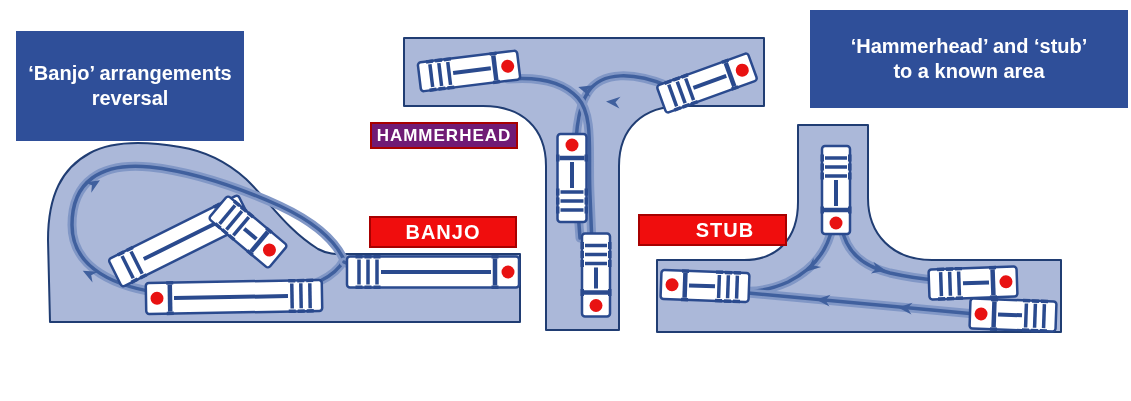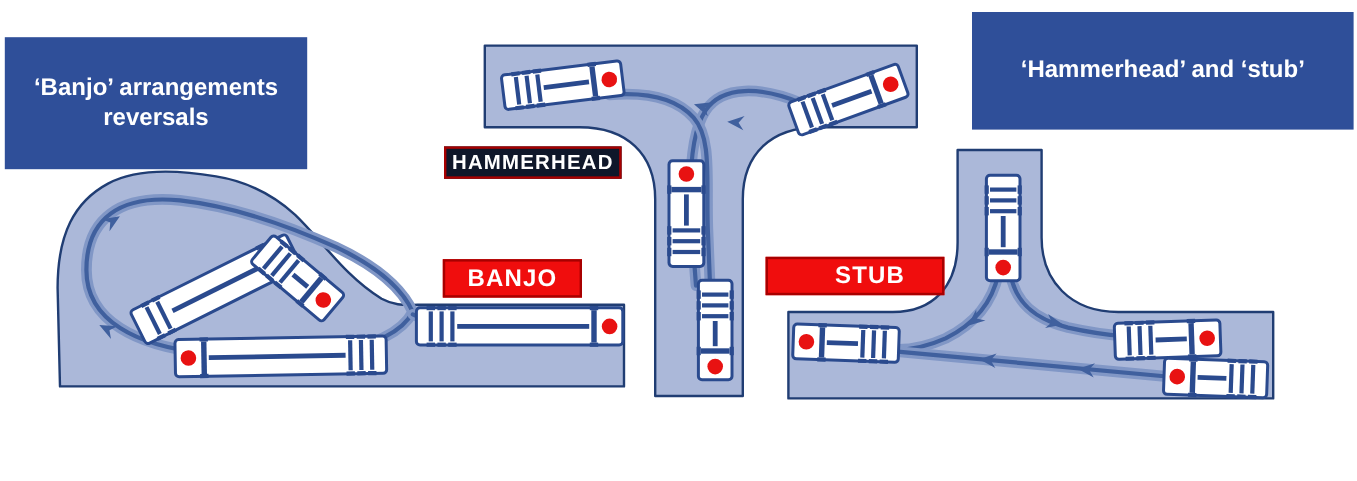--- a/index.html
+++ b/index.html
@@ -7,29 +7,29 @@
     position:relative;width:1131px;height:401px;overflow:hidden;
     font-family:"Liberation Sans",sans-serif;background:#ffffff;
   }
   #diagram-svg{position:absolute;left:0;top:0;}
   .callout{
     position:absolute;display:flex;flex-direction:column;justify-content:center;
     align-items:center;text-align:center;color:#fff;font-weight:700;
     font-size:20px;line-height:1.27;box-sizing:border-box;padding:4px 4px;
     background:#2f4f99;
   }
-  #banjo-callout{left:4px;top:31px;width:252px;height:110px;}
+  #banjo-callout{left:16px;top:31px;width:228px;height:110px;}
   #reversals-callout{left:810px;top:10px;width:318px;height:98px;}
   .red-label{
     position:absolute;display:flex;justify-content:center;align-items:center;
     background:#f00d0d;border:2px solid #a80000;color:#fff;font-weight:700;
     letter-spacing:1px;box-sizing:border-box;
   }
   #hammerhead-label{left:370px;top:122px;width:148px;height:27px;font-size:17px;}
-  #banjo-label{left:369px;top:216px;width:116px;height:32px;font-size:20px;}
+  #banjo-label{left:369px;top:216px;width:148px;height:32px;font-size:20px;}
   #stub-label{left:638px;top:214px;width:149px;height:32px;font-size:20px;padding-left:25px;}
 </style>
 </head>
 <body>
 
 <div id="stage">
 
   <svg id="diagram-svg" width="1131" height="401" viewBox="0 0 1131 401">
       <path d="M 50 322 L 48 240 C 48 195 62 168 90 153 C 112 141 145 141 180 147 C 205 151 226 161 246 179 C 269 201 286 229 318 249 C 329 255 338 254 348 254 L 520 254 L 520 322 Z" fill="#a9b7d8" stroke="#203d73" stroke-width="2" stroke-linejoin="round" fill-opacity="0.98"></path>
       <path d="M 404 38 L 764 38 L 764 106 L 682 106 C 643 106 619 128 619 166 L 619 330 L 546 330 L 546 166 C 546 128 522 106 483 106 L 404 106 Z" fill="#a9b7d8" stroke="#203d73" stroke-width="2" stroke-linejoin="round" fill-opacity="0.98"></path>
@@ -256,24 +256,25 @@
         <rect x="-21.25" y="-13" width="4.5" height="26" fill="#2a4a8e"></rect>
         <rect x="-22.5" y="-16.5" width="7" height="3.5" fill="#2a4a8e"></rect>
         <rect x="-22.5" y="13" width="7" height="3.5" fill="#2a4a8e"></rect>
         <rect x="-15" y="-2" width="24" height="4" fill="#2a4a8e"></rect>
         <circle cx="-32" cy="0" r="6.5" fill="#e81212"></circle>
       </g>
     </svg>
 
   <div class="callout" id="banjo-callout" style="background: rgb(47, 79, 153); color: rgb(255, 255, 255);">
     <span>‘Banjo’ arrangements</span>
-    <span>reversals</span>
+    <span>reversal</span>
   </div>
 
   <div class="callout" id="reversals-callout" style="background: rgb(47, 79, 153); color: rgb(255, 255, 255);">
     <span>‘Hammerhead’ and ‘stub’</span>
+    <span>to a known area</span>
   </div>
 
-  <div class="red-label" id="hammerhead-label" style="background: #0f172a; border-color: rgb(168, 0, 0); color: rgb(255, 255, 255);">HAMMERHEAD</div>
+  <div class="red-label" id="hammerhead-label" style="background: #701a75; border-color: rgb(168, 0, 0); color: rgb(255, 255, 255);">HAMMERHEAD</div>
   <div class="red-label" id="banjo-label" style="background: rgb(240, 13, 13); border-color: rgb(168, 0, 0); color: rgb(255, 255, 255);">BANJO</div>
   <div class="red-label" id="stub-label" style="background: rgb(240, 13, 13); border-color: rgb(168, 0, 0); color: rgb(255, 255, 255);">STUB</div>
 
 </div>
 
 </body></html>

